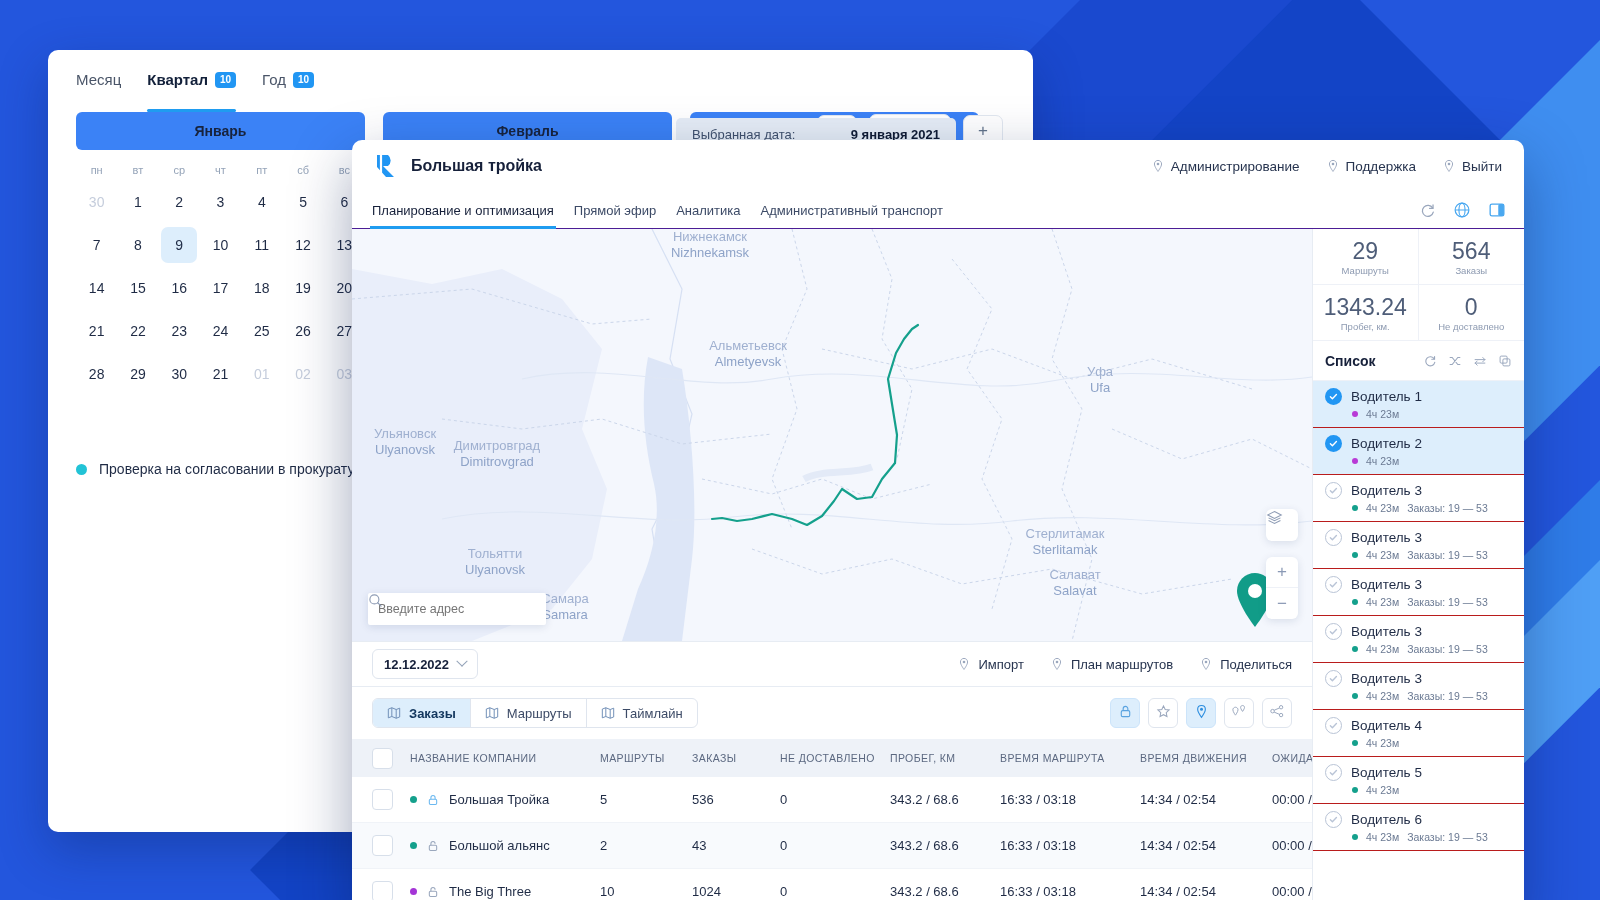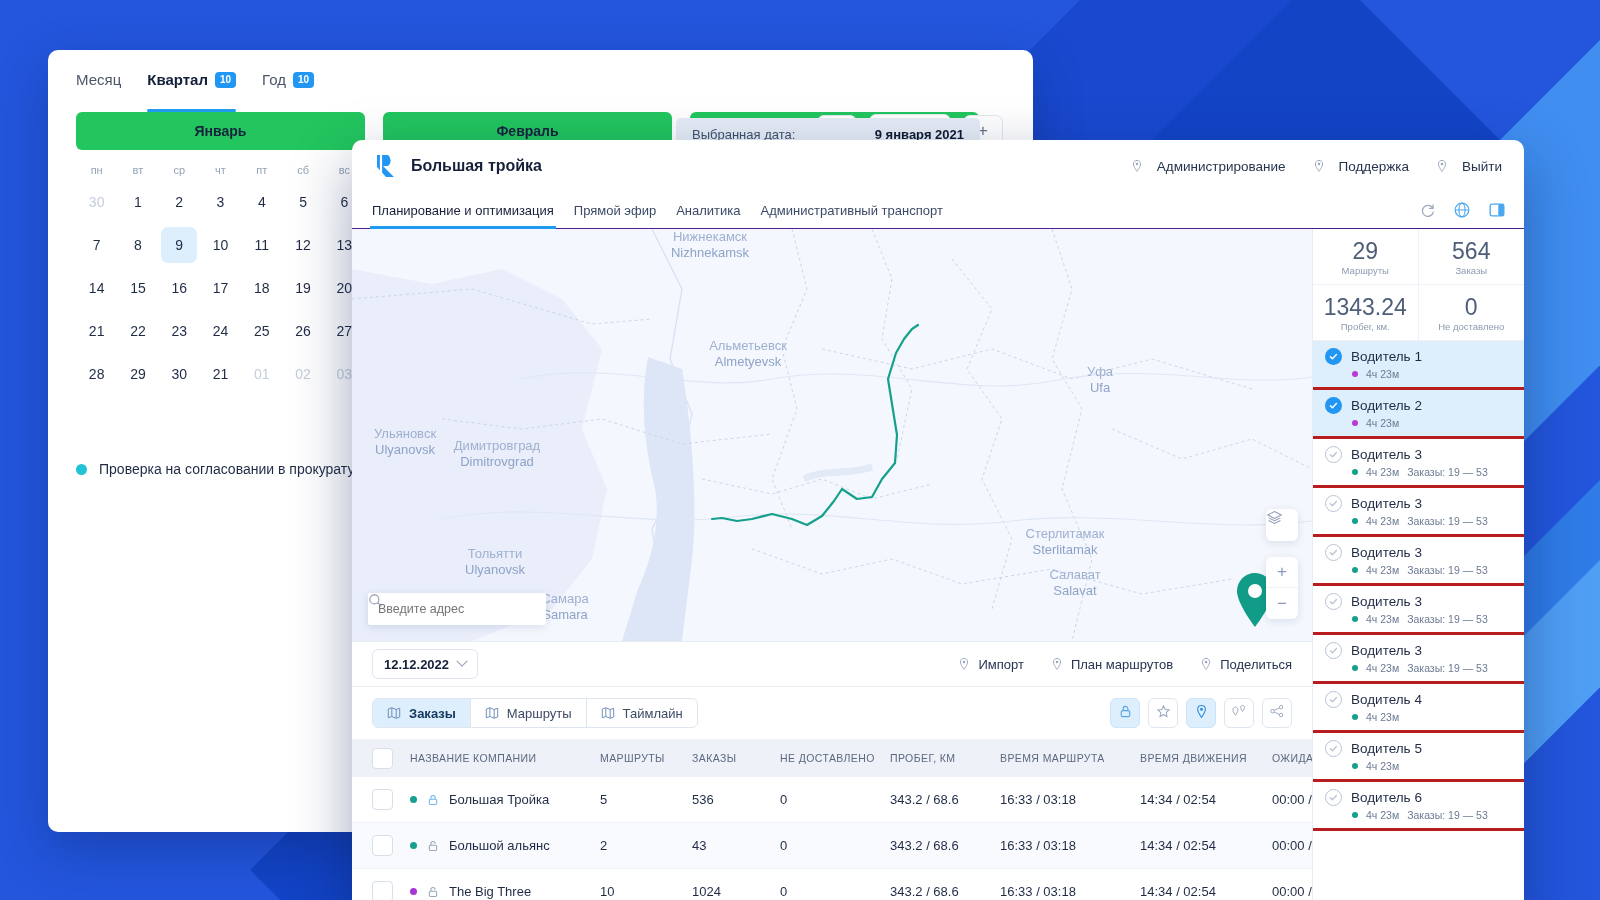--- a/index.html
+++ b/index.html
@@ -34,53 +34,53 @@
 
   .year-ctrls { position:absolute; right:30px; top:64px; display:flex; align-items:center; gap:12px; }
   .sq-btn { width:40px; height:32px; border:1px solid #e2e8f0; border-radius:7px; background:#fff;
             display:flex; align-items:center; justify-content:center; color:#64748b; font-size:17px; cursor:pointer; }
   .year-sel { min-width:82px; height:33px; border:1px solid #e2e8f0; border-radius:7px; background:#fff;
               display:flex; align-items:center; justify-content:center; gap:8px; font-size:14px; color:#1c2a44; font-weight:600; cursor:pointer; }
   .chev { width:8px; height:8px; border-right:1.6px solid #94a3b8; border-bottom:1.6px solid #94a3b8; transform:rotate(45deg) translate(-2px,-2px); }
 
   .cal-grid { display:flex; gap:18px; padding:0 28px; }
   .cal-col { width:289px; }
-  .month-head { background:#22c55e; border-radius:6px; height:38px; display:flex; align-items:center; justify-content:center;
+  .month-head { background:#3b82f6; border-radius:6px; height:38px; display:flex; align-items:center; justify-content:center;
                 font-size:14px; font-weight:700; color:#17233d; }
   .dow-row, .day-row { display:grid; grid-template-columns:repeat(7,1fr); }
   .dow { text-align:center; font-size:11px; color:#94a3b8; padding:14px 0 4px; }
   .day { height:43px; display:flex; align-items:center; justify-content:center; font-size:14px; color:#1f2b45; cursor:pointer; }
   .day.mut { color:#c5cddc; }
   .day.sel { }
   .day.sel span { background:#ddeefc; border-radius:7px; width:36px; height:36px; display:flex; align-items:center; justify-content:center; }
 
   .cal-pager { display:flex; align-items:center; justify-content:flex-end; gap:18px; padding:14px 28px 0 0; }
   .pg-btn { width:30px; height:30px; border:1px solid #e2e8f0; border-radius:7px; background:#fff;
             display:flex; align-items:center; justify-content:center; color:#64748b; font-size:13px; cursor:pointer; }
   .pg-num { font-size:14px; color:#1f2b45; cursor:pointer; }
   .cal-legend { display:flex; align-items:center; gap:12px; padding:22px 28px 0 28px; font-size:14px; color:#1f2b45; }
   .legend-dot { width:11px; height:11px; border-radius:50%; background:#22c3d6; flex:none; }
 
-  .sel-date-bar { position:absolute; left:676px; top:118px; width:304px; height:32px; background:#e6edf6;
+  .sel-date-bar { position:absolute; left:676px; top:118px; width:280px; height:32px; background:#e6edf6;
                   border-radius:5px; display:flex; align-items:center; justify-content:space-between; padding:0 16px; }
   .sel-date-bar .lbl { font-size:13px; color:#40516c; }
   .sel-date-bar .val { font-size:13px; color:#0f1b33; font-weight:700; }
 
   
   .app {
     position:absolute; left:352px; top:140px; width:1172px; height:780px;
     background:#fff; border-radius:10px 10px 0 0;
     box-shadow: 0 22px 60px rgba(8,25,80,.38);
     overflow:hidden; display:flex; flex-direction:column;
   }
   .app-top { height:52px; display:flex; align-items:center; padding:0 22px; justify-content:space-between; }
   .brand { display:flex; align-items:center; gap:11px; }
   .brand-name { font-size:16px; font-weight:700; color:#16203a; }
   .top-links { display:flex; align-items:center; gap:26px; }
-  .top-link { display:flex; align-items:center; gap:13px; font-size:13.5px; color:#27344f; cursor:pointer; }
+  .top-link { display:flex; align-items:center; gap:6px; font-size:13.5px; color:#27344f; cursor:pointer; }
 
   .nav-row { height:37px; border-bottom:1px solid #4c1d95; display:flex; align-items:stretch; padding:0 18px; justify-content:space-between; }
   .nav-tabs { display:flex; align-items:stretch; gap:16px; }
   .nav-tab { position:relative; display:flex; align-items:center; font-size:13px; color:#3c4a66; padding:0 2px; cursor:pointer; }
   .nav-tab.active { color:#16203a; }
   .nav-tab.active::after { content:""; position:absolute; left:0; right:0; bottom:-1px; height:3px; background:#1f9cf0; }
   .nav-icons { display:flex; align-items:center; gap:17px; }
 
   .app-body { flex:1; display:flex; min-height:0; }
   .map-col { flex:1; display:flex; flex-direction:column; min-width:0; }
@@ -133,21 +133,21 @@
   .side { width:212px; border-left:1px solid #e7ecf3; display:flex; flex-direction:column; }
   .stats { display:grid; grid-template-columns:1fr 1fr; }
   .stat { height:56px; border-bottom:1px solid #eef1f7; display:flex; flex-direction:column; align-items:center; justify-content:center; }
   .stat:nth-child(odd) { border-right:1px solid #eef1f7; }
   .stat .v { font-size:23px; color:#4e5d78; font-weight:300; line-height:26px; }
   .stat .k { font-size:9.5px; color:#8d9ab1; margin-top:1px; }
   .list-head { height:40px; display:flex; align-items:center; justify-content:space-between; padding:0 12px; border-bottom:1px solid #eef1f7; }
   .list-head .t { font-size:14px; font-weight:700; color:#16203a; }
   .list-head .ics { display:flex; gap:11px; }
   .drivers { flex:1; overflow:hidden; }
-  .drv { padding:7px 12px 7px 12px; border-bottom:3px solid #b91c1c; }
+  .drv { padding:7px 12px 7px 12px; border-bottom:1px solid #b91c1c; }
   .drv.sel { background:#ddeefc; }
   .drv-top { display:flex; align-items:center; gap:9px; }
   .drv-name { font-size:13.5px; color:#1f2b45; }
   .drv-sub { display:flex; align-items:center; gap:8px; padding-left:27px; margin-top:3px; }
   .drv-sub .d { width:6px; height:6px; border-radius:50%; }
   .drv-sub .t { font-size:10.5px; color:#6b7a93; }
   .chk { width:17px; height:17px; border-radius:50%; flex:none; display:flex; align-items:center; justify-content:center; }
   .chk.on { background:#2196f3; }
   .chk.off { border:1.3px solid #b9c4d6; }
 </style>
@@ -901,20 +901,39 @@
    </div>
           <div class="stat">
      <div class="v">1343.24</div>
      <div class="k">Пробег, км.</div>
    </div>
           <div class="stat">
      <div class="v">0</div>
      <div class="k">Не доставлено</div>
    </div>
         </div>
+      <div class="list-head">
+        <span class="t">Список</span>
+        <span class="ics">
+          <svg width="14" height="14" viewBox="0 0 20 20">
+            <path d="M16 7a6.5 6.5 0 1 0 .8 5" stroke="#9aa7bd" stroke-width="1.6" fill="none" stroke-linecap="round"></path>
+            <path d="M16.5 3.5V7.5H12.5" stroke="#9aa7bd" stroke-width="1.6" fill="none" stroke-linecap="round"></path>
+          </svg>
+          <svg width="14" height="14" viewBox="0 0 20 20">
+            <path d="M3 5h3l8 10h3M3 15h3l8-10h3" stroke="#9aa7bd" stroke-width="1.5" fill="none" stroke-linecap="round"></path>
+          </svg>
+          <svg width="14" height="14" viewBox="0 0 20 20">
+            <path d="M3 8h14M14 5l3 3-3 3M17 13H3M6 10l-3 3 3 3" stroke="#9aa7bd" stroke-width="1.4" fill="none" stroke-linecap="round" stroke-linejoin="round"></path>
+          </svg>
+          <svg width="14" height="14" viewBox="0 0 20 20">
+            <rect x="3" y="3" width="10" height="10" rx="1.6" stroke="#9aa7bd" stroke-width="1.4" fill="none"></rect>
+            <rect x="7" y="7" width="10" height="10" rx="1.6" stroke="#9aa7bd" stroke-width="1.4" fill="none"></rect>
+          </svg>
+        </span>
+      </div>
       <div class="drivers" id="drivers">
           <div class="drv sel">
      <div class="drv-top">
        <span class="chk on">
          <svg width="11" height="11" viewBox="0 0 12 12">
                   <path d="M2.6 6.2 L4.8 8.4 L9.2 3.8" stroke="#ffffff" stroke-width="1.5" fill="none" stroke-linecap="round" stroke-linejoin="round"></path>
                 </svg>
        </span>
        <span class="drv-name">Водитель 1</span>
      </div>

